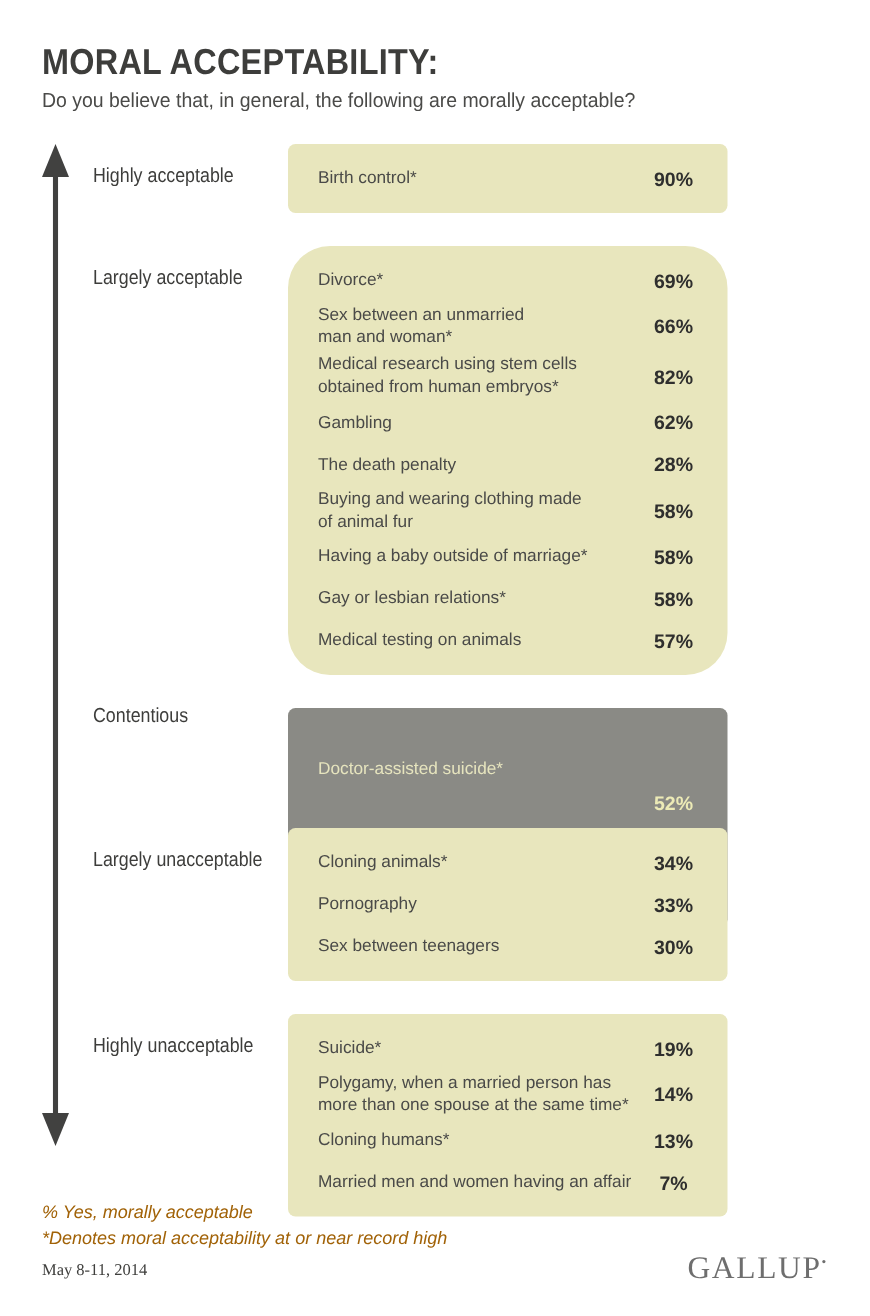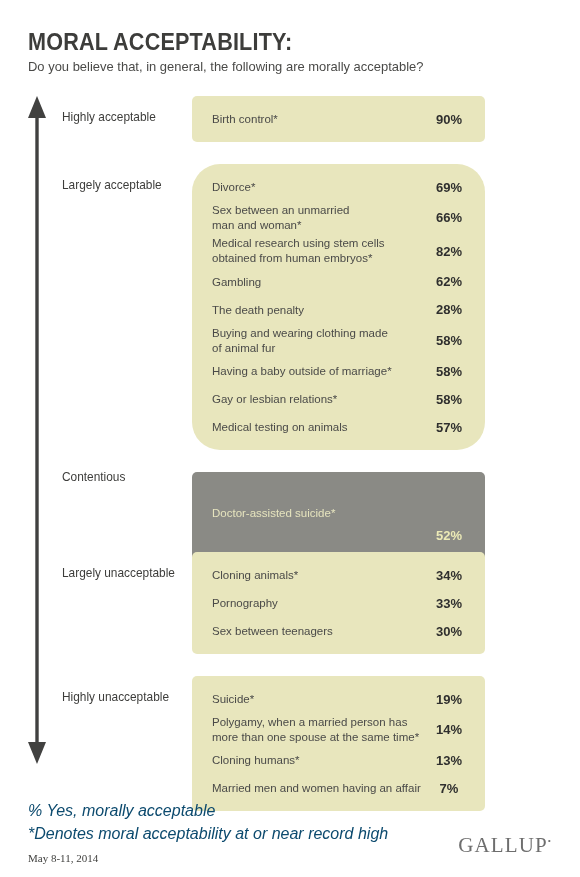--- a/index.html
+++ b/index.html
@@ -121,23 +121,23 @@
   }
 
   
   #footer {
     position: absolute;
     left: 28px;
     top: 800px;
     width: 524px;
   }
   .footnote {
-    font-size: 16px;
+    font-size: 12px;
     font-style: italic;
-    color: #0c4a6e;
+    color: #a16207;
     line-height: 1.42;
     white-space: nowrap;
   }
   #footer-date {
     font-family: "Liberation Serif", serif;
     font-size: 11px;
     color: #3f3f3d;
     margin-top: 7px;
   }
   #gallup-logo {

